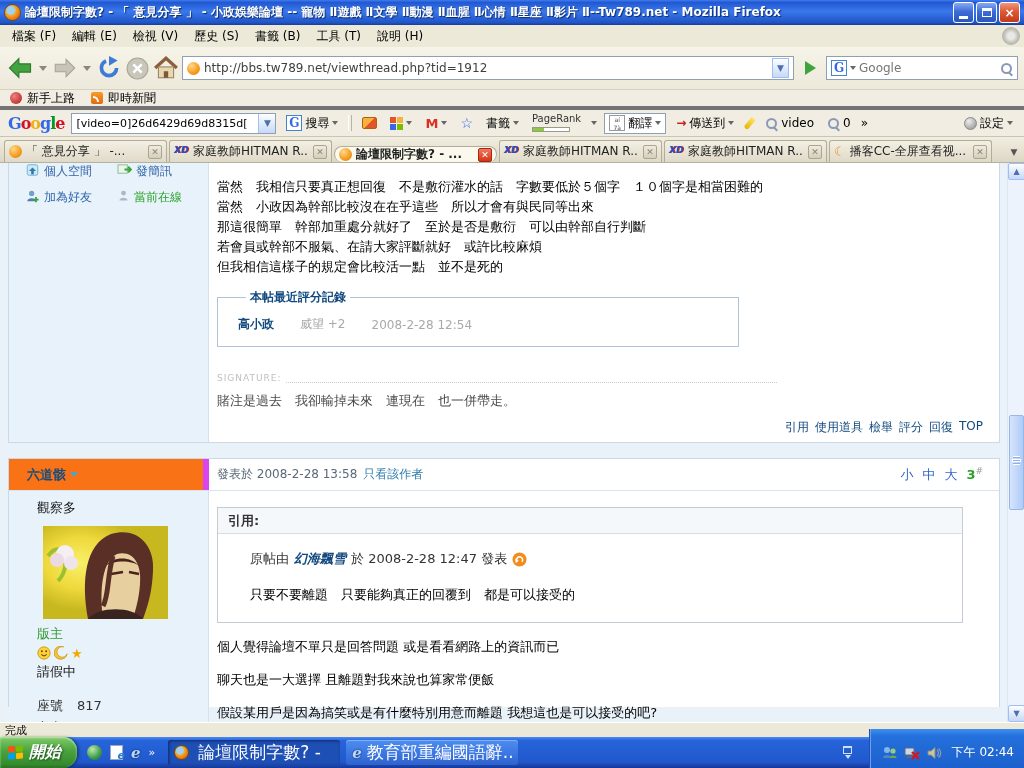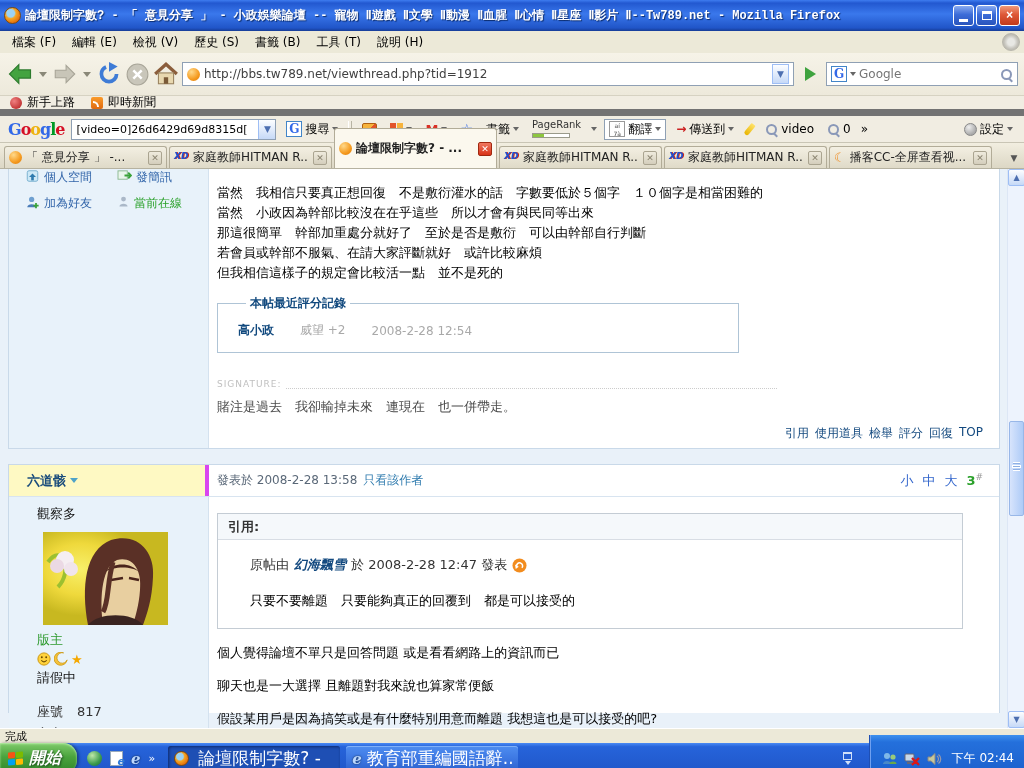--- a/index.html
+++ b/index.html
@@ -1,21 +1,21 @@
 <!DOCTYPE html>
 <html><head>
 <meta charset="utf-8">
 <style>
   * { margin:0; padding:0; box-sizing:border-box; }
   html,body { width:1024px; height:768px; overflow:hidden; }
   body { font-family:"DejaVu Sans","Liberation Sans",sans-serif; font-size:12px; background:#fff; }
 
   
-  .titlebar { height:31px; background:linear-gradient(180deg,#3E7CF0 0%,#2258D0 10%,#3A78EC 45%,#2055C8 90%,#163C96 100%);
-    display:flex; align-items:center; padding:0 4px; color:#fff;font-family:Liberation Mono, monospace; }
+  .titlebar { height:25px; background:linear-gradient(180deg,#3E7CF0 0%,#2258D0 10%,#3A78EC 45%,#2055C8 90%,#163C96 100%);
+    display:flex; align-items:center; padding:0 4px; color:#fff; }
   .titlebar .ttl { flex:1; font-weight:bold; font-size:12px; text-shadow:1px 1px 1px #0A2A6A;
     white-space:nowrap; overflow:hidden; }
   .fficon { width:17px; height:17px; border-radius:50%; margin-right:4px; flex:0 0 auto;
     background:radial-gradient(circle at 38% 35%,#9CD3F5 0 28%,#F5A623 40%,#E2660A 80%); border:1px solid #7A4A10; }
   .wbtn { width:21px; height:21px; margin-left:2px; border:1px solid #fff; border-radius:3px;
     display:flex; align-items:center; justify-content:center; color:#fff; font-weight:bold; flex:0 0 auto;
     background:linear-gradient(180deg,#88AAF0,#3C6CD8 45%,#2A55BC); font-size:12px; }
   .wbtn.close { background:linear-gradient(180deg,#F09878,#DE5838 45%,#C23A1A); }
   .wbtn .minbar { width:9px; height:3px; background:#fff; margin-top:9px; }
   .wbtn .restbox { width:10px; height:9px; border:1px solid #fff; border-top:3px solid #fff; }
@@ -38,21 +38,21 @@
   .bulb { width:13px; height:13px; border-radius:50%; background:radial-gradient(circle at 35% 30%,#FFD98A,#F59A1E 60%,#D9780A); }
   .gobtn { width:26px; height:26px; display:flex; align-items:center; justify-content:center; }
   .go-tri { width:0; height:0; border-top:7px solid transparent; border-bottom:7px solid transparent; border-left:11px solid #3FA33F; }
   .searchbox { width:192px; height:24px; background:#fff; border:1px solid #8FA0B4; display:flex; align-items:center; padding:0 4px; gap:3px; }
   .searchbox input { flex:1; width:40px; border:none; outline:none; font-size:12px; font-family:inherit; color:#999; background:transparent; }
   .gsq { width:16px; height:16px; border:1px solid #4285C8; display:flex; align-items:center; justify-content:center;
     font-weight:bold; color:#3369E8; font-family:"DejaVu Serif",serif; font-size:12px; background:#fff; }
   .gsq::before { content:"G"; }
 
   
-  .bmbar { height:20px; background:#F1EDE2; display:flex; align-items:center; gap:16px; padding:0 10px; border-bottom:7px solid #737373; }
+  .bmbar { height:20px; background:#F1EDE2; display:flex; align-items:center; gap:16px; padding:0 10px; border-bottom:4px solid #737373; }
   .bmitem { display:flex; align-items:center; gap:5px; }
   .bm-ico1 { width:12px; height:12px; border-radius:50%; background:radial-gradient(circle at 35% 35%,#F08080,#B01818); }
   .bm-ico2 { width:12px; height:12px; background:linear-gradient(180deg,#FA9B2A,#E06A10); border-radius:2px; position:relative; }
   .bm-ico2::after { content:""; position:absolute; left:2px; bottom:2px; width:4px; height:4px; border:2px solid #fff; border-left:none; border-bottom:none; border-radius:0 8px 0 0; }
 
   
   .gtbar { height:27px; background:#F1EDE2; display:flex; align-items:center; gap:7px; padding:0 8px; border-bottom:1px solid #C9C5B5; font-size:12px; }
   .glogo { font-family:"DejaVu Serif",serif; font-weight:bold; font-size:16px; letter-spacing:-1px; }
   .glogo span:nth-child(1){color:#3369E8}.glogo span:nth-child(2){color:#D50F25}.glogo span:nth-child(3){color:#EEB211}
   .glogo span:nth-child(4){color:#3369E8}.glogo span:nth-child(5){color:#009925}.glogo span:nth-child(6){color:#D50F25}
@@ -80,21 +80,21 @@
   .i-mag { width:13px; height:13px; position:relative; }
   .i-mag::before { content:""; position:absolute; left:1px; top:1px; width:7px; height:7px; border:2px solid #8A98B8; border-radius:50%; }
   .i-mag::after { content:""; position:absolute; right:0; bottom:0; width:5px; height:2px; background:#8A98B8; transform:rotate(45deg); }
   .i-orb { width:13px; height:13px; border-radius:50%; background:radial-gradient(circle at 35% 30%,#EEE,#AAA 70%); border:1px solid #888; }
   .gt-spacer { flex:1; }
 
   
   .tabbar { height:26px; background:linear-gradient(180deg,#F2EEE0,#DCD7C5); display:flex; align-items:flex-end; padding:2px 2px 0 4px; gap:2px; border-bottom:1px solid #B6B2A0; }
   .tab { width:163px; height:22px; background:linear-gradient(180deg,#F3EFE2,#DFDAC8); border:1px solid #B2AC98; border-bottom:none;
     border-radius:3px 3px 0 0; display:flex; align-items:center; gap:4px; padding:0 4px; font-size:12px; color:#222; }
-  .tab.active { background:#FBF8EE; height:40px; font-weight:bold; }
+  .tab.active { background:#FBF8EE; height:16px; font-weight:bold;border-radius:12px; }
   .tab .tlabel { flex:1; white-space:nowrap; overflow:hidden; }
   .tclose { width:14px; height:14px; border:1px solid #AAA490; border-radius:2px; background:linear-gradient(180deg,#EFEBDD,#D4CEBC);
     color:#8A8470; font-size:9px; line-height:12px; text-align:center; flex:0 0 auto; }
   .tab.active .tclose { background:linear-gradient(180deg,#F07860,#D83318); border-color:#A02810; color:#fff; font-weight:bold; }
   .i-bulb-t { width:13px; height:13px; border-radius:50%; background:radial-gradient(circle at 35% 30%,#FFD98A,#F59A1E 60%,#D9780A); flex:0 0 auto; }
   .i-xd { width:15px; height:13px; font-weight:bold; font-style:italic; font-size:9px; flex:0 0 auto; color:#1E4FD0; text-shadow:1px 0 0 #D02818; }
   .i-xd::before { content:"XD"; }
   .i-moon { color:#F08A1E; font-size:13px; flex:0 0 auto; }
   .i-moon::before { content:"☾"; }
   .tab-dd { margin-left:auto; width:16px; height:20px; display:flex; align-items:center; justify-content:center; color:#555; font-size:9px; }
@@ -119,21 +119,21 @@
   .sigwrap { margin-top:26px; }
   .sigline { display:flex; align-items:flex-end; width:560px; }
   .siglabel { color:#C0C0C0; font-size:9px; letter-spacing:1px; }
   .sigdots { flex:1; border-bottom:1px dotted #CCC; height:7px; margin-left:4px; }
   .sigtext { margin-top:9px; color:#4A4A4A; font-size:13px; }
   .actions { position:absolute; right:16px; bottom:6px; display:flex; gap:6px; font-size:12px; }
   .actions span { color:#13497F; }
   .sep { height:15px; }
   .post2 { height:249px; flex-direction:column; display:flex; background:#fff; border:1px solid #C9D9E9; border-bottom:none; }
   .p2head { height:32px; display:flex; border-bottom:1px solid #D8E4F0; flex:0 0 auto; }
-  .p2head .hside { width:200px; background:#fef9c3; border-right:4px solid #d946ef; display:flex; align-items:center; padding-left:18px; gap:4px; }
+  .p2head .hside { width:200px; background:#f97316; border-right:6px solid #d946ef; display:flex; align-items:center; padding-left:18px; gap:4px; }
   .uname { color:#1A4C7C; font-weight:bold; font-size:13px; }
   .utri { width:0; height:0; border-left:4px solid transparent; border-right:4px solid transparent; border-top:5px solid #4FA3C8; }
   .hmain { flex:1; display:flex; align-items:center; padding:0 16px 0 8px; }
   .posted { color:#5A6878; }
   .onlyauthor { color:#2F7BAE; margin-left:6px; }
   .hright { margin-left:auto; display:flex; align-items:center; gap:9px; }
   .fsz { color:#3366CC; font-size:13px; }
   .floor { font-size:13px; }
   .floor b { color:#2BA12B; font-weight:bold; }
   .floor sup { color:#999; font-size:9px; }

